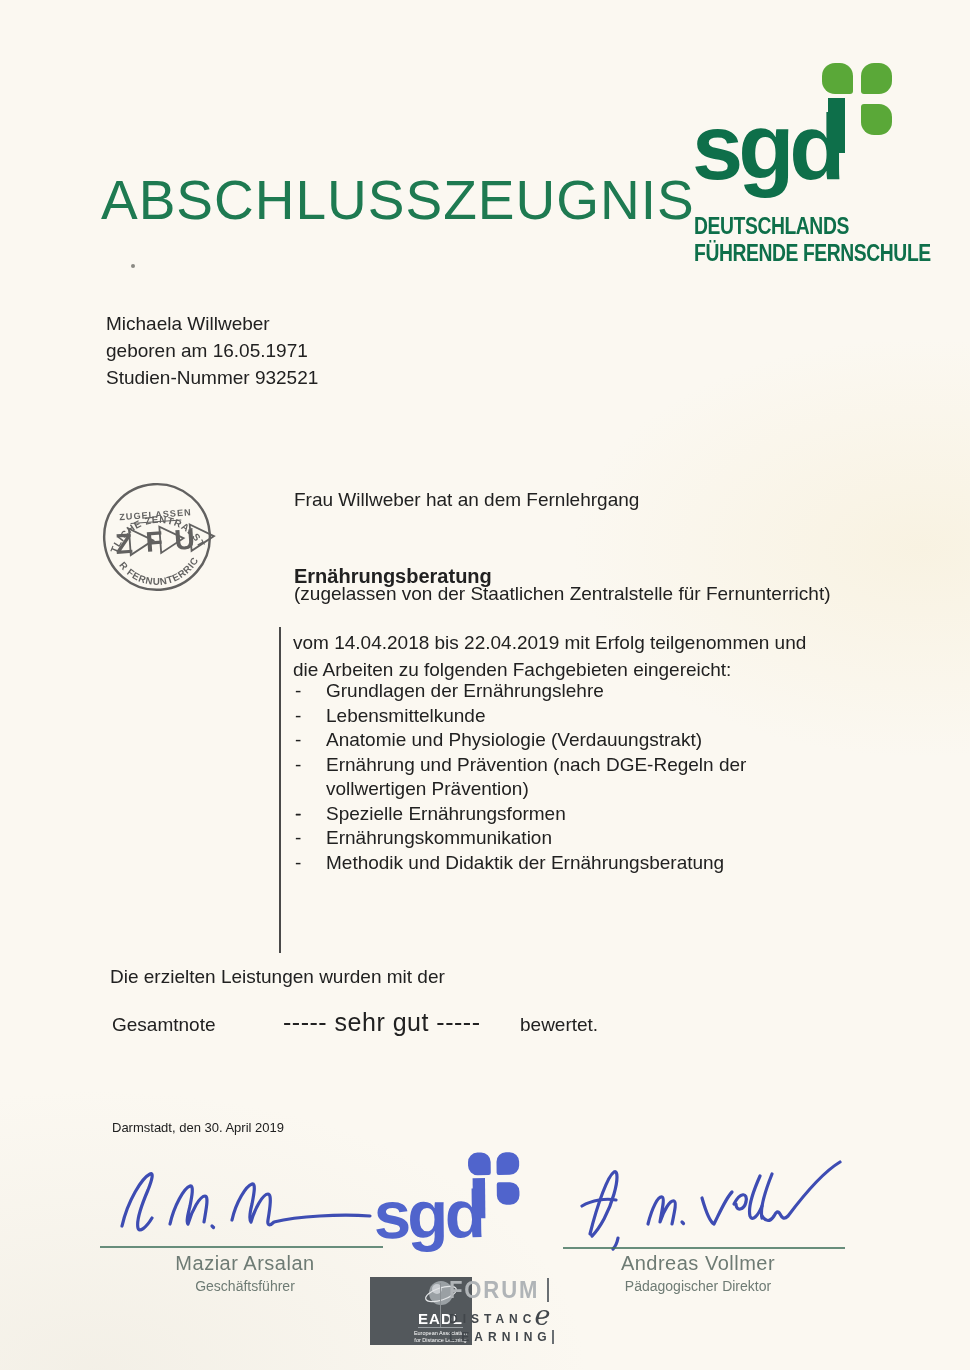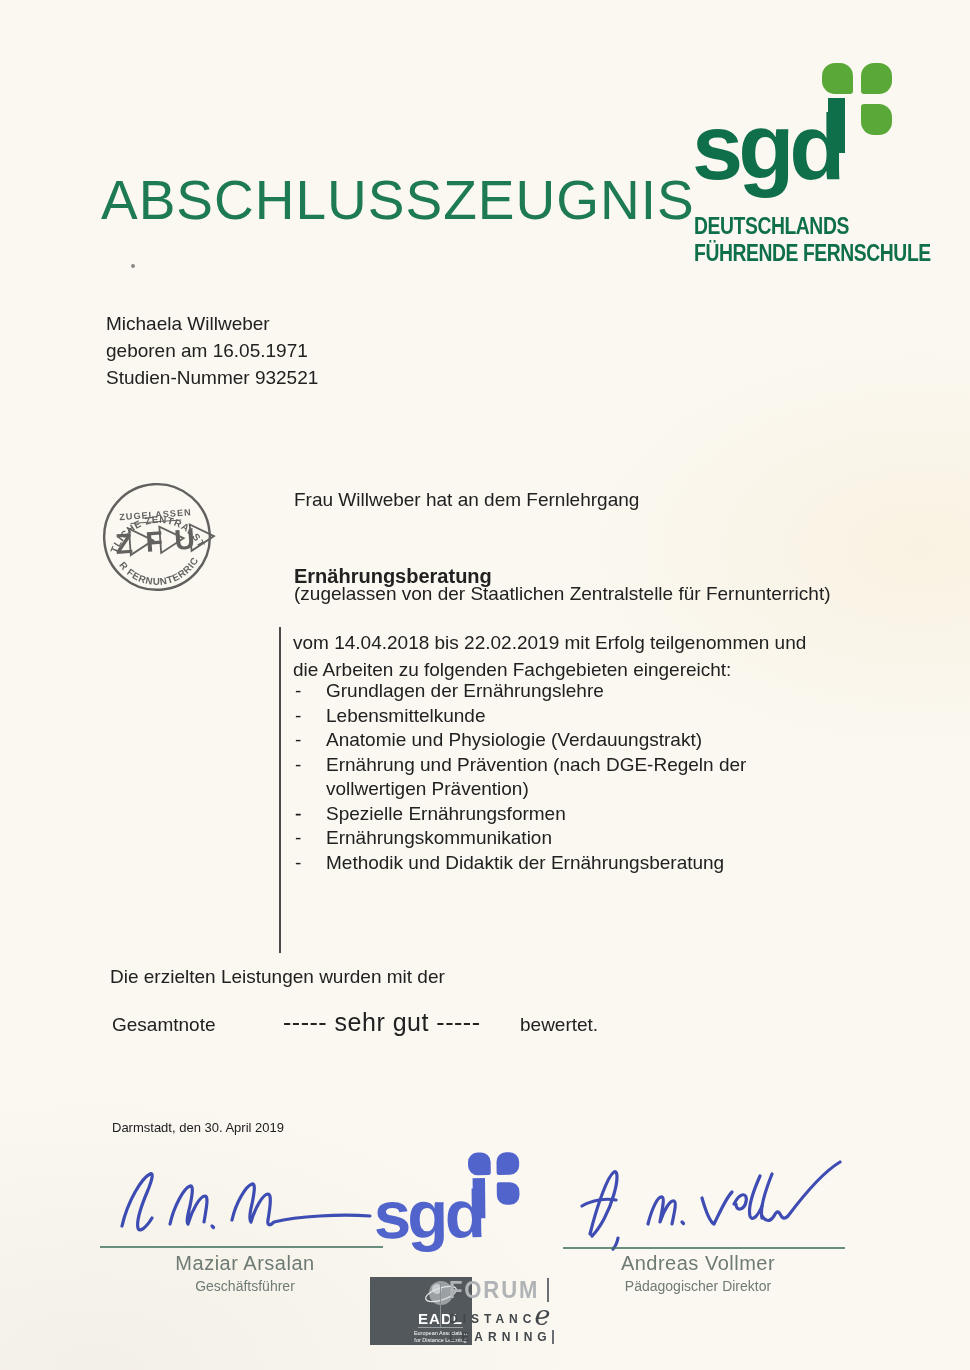--- a/index.html
+++ b/index.html
@@ -159,21 +159,21 @@
     </g>
   </svg>
 
   <div class="abs intro">Frau Willweber hat an dem Fernlehrgang</div>
   <div class="abs course">Ernährungsberatung</div>
   <div class="abs approval">(zugelassen von der Staatlichen Zentralstelle für Fernunterricht)</div>
 
   <div class="abs vrule"></div>
 
   <div class="abs participation">
-    <div>vom 14.04.2018 bis 22.02.2019 mit Erfolg teilgenommen und</div>
+    <div>vom 14.04.2018 bis 22.04.2019 mit Erfolg teilgenommen und</div>
     <div>die Arbeiten zu folgenden Fachgebieten eingereicht:</div>
   </div>
 
   <ul class="abs subjects">
       <li><span class="dash">-</span><span>Grundlagen der Ernährungslehre</span></li>
       <li><span class="dash">-</span><span>Lebensmittelkunde</span></li>
       <li><span class="dash">-</span><span>Anatomie und Physiologie (Verdauungstrakt)</span></li>
       <li><span class="dash">-</span><span>Ernährung und Prävention (nach DGE-Regeln der vollwertigen Prävention)</span></li>
       <li><span class="dash">-</span></li>
       <li><span class="dash">-</span><span>Spezielle Ernährungsformen</span></li>

